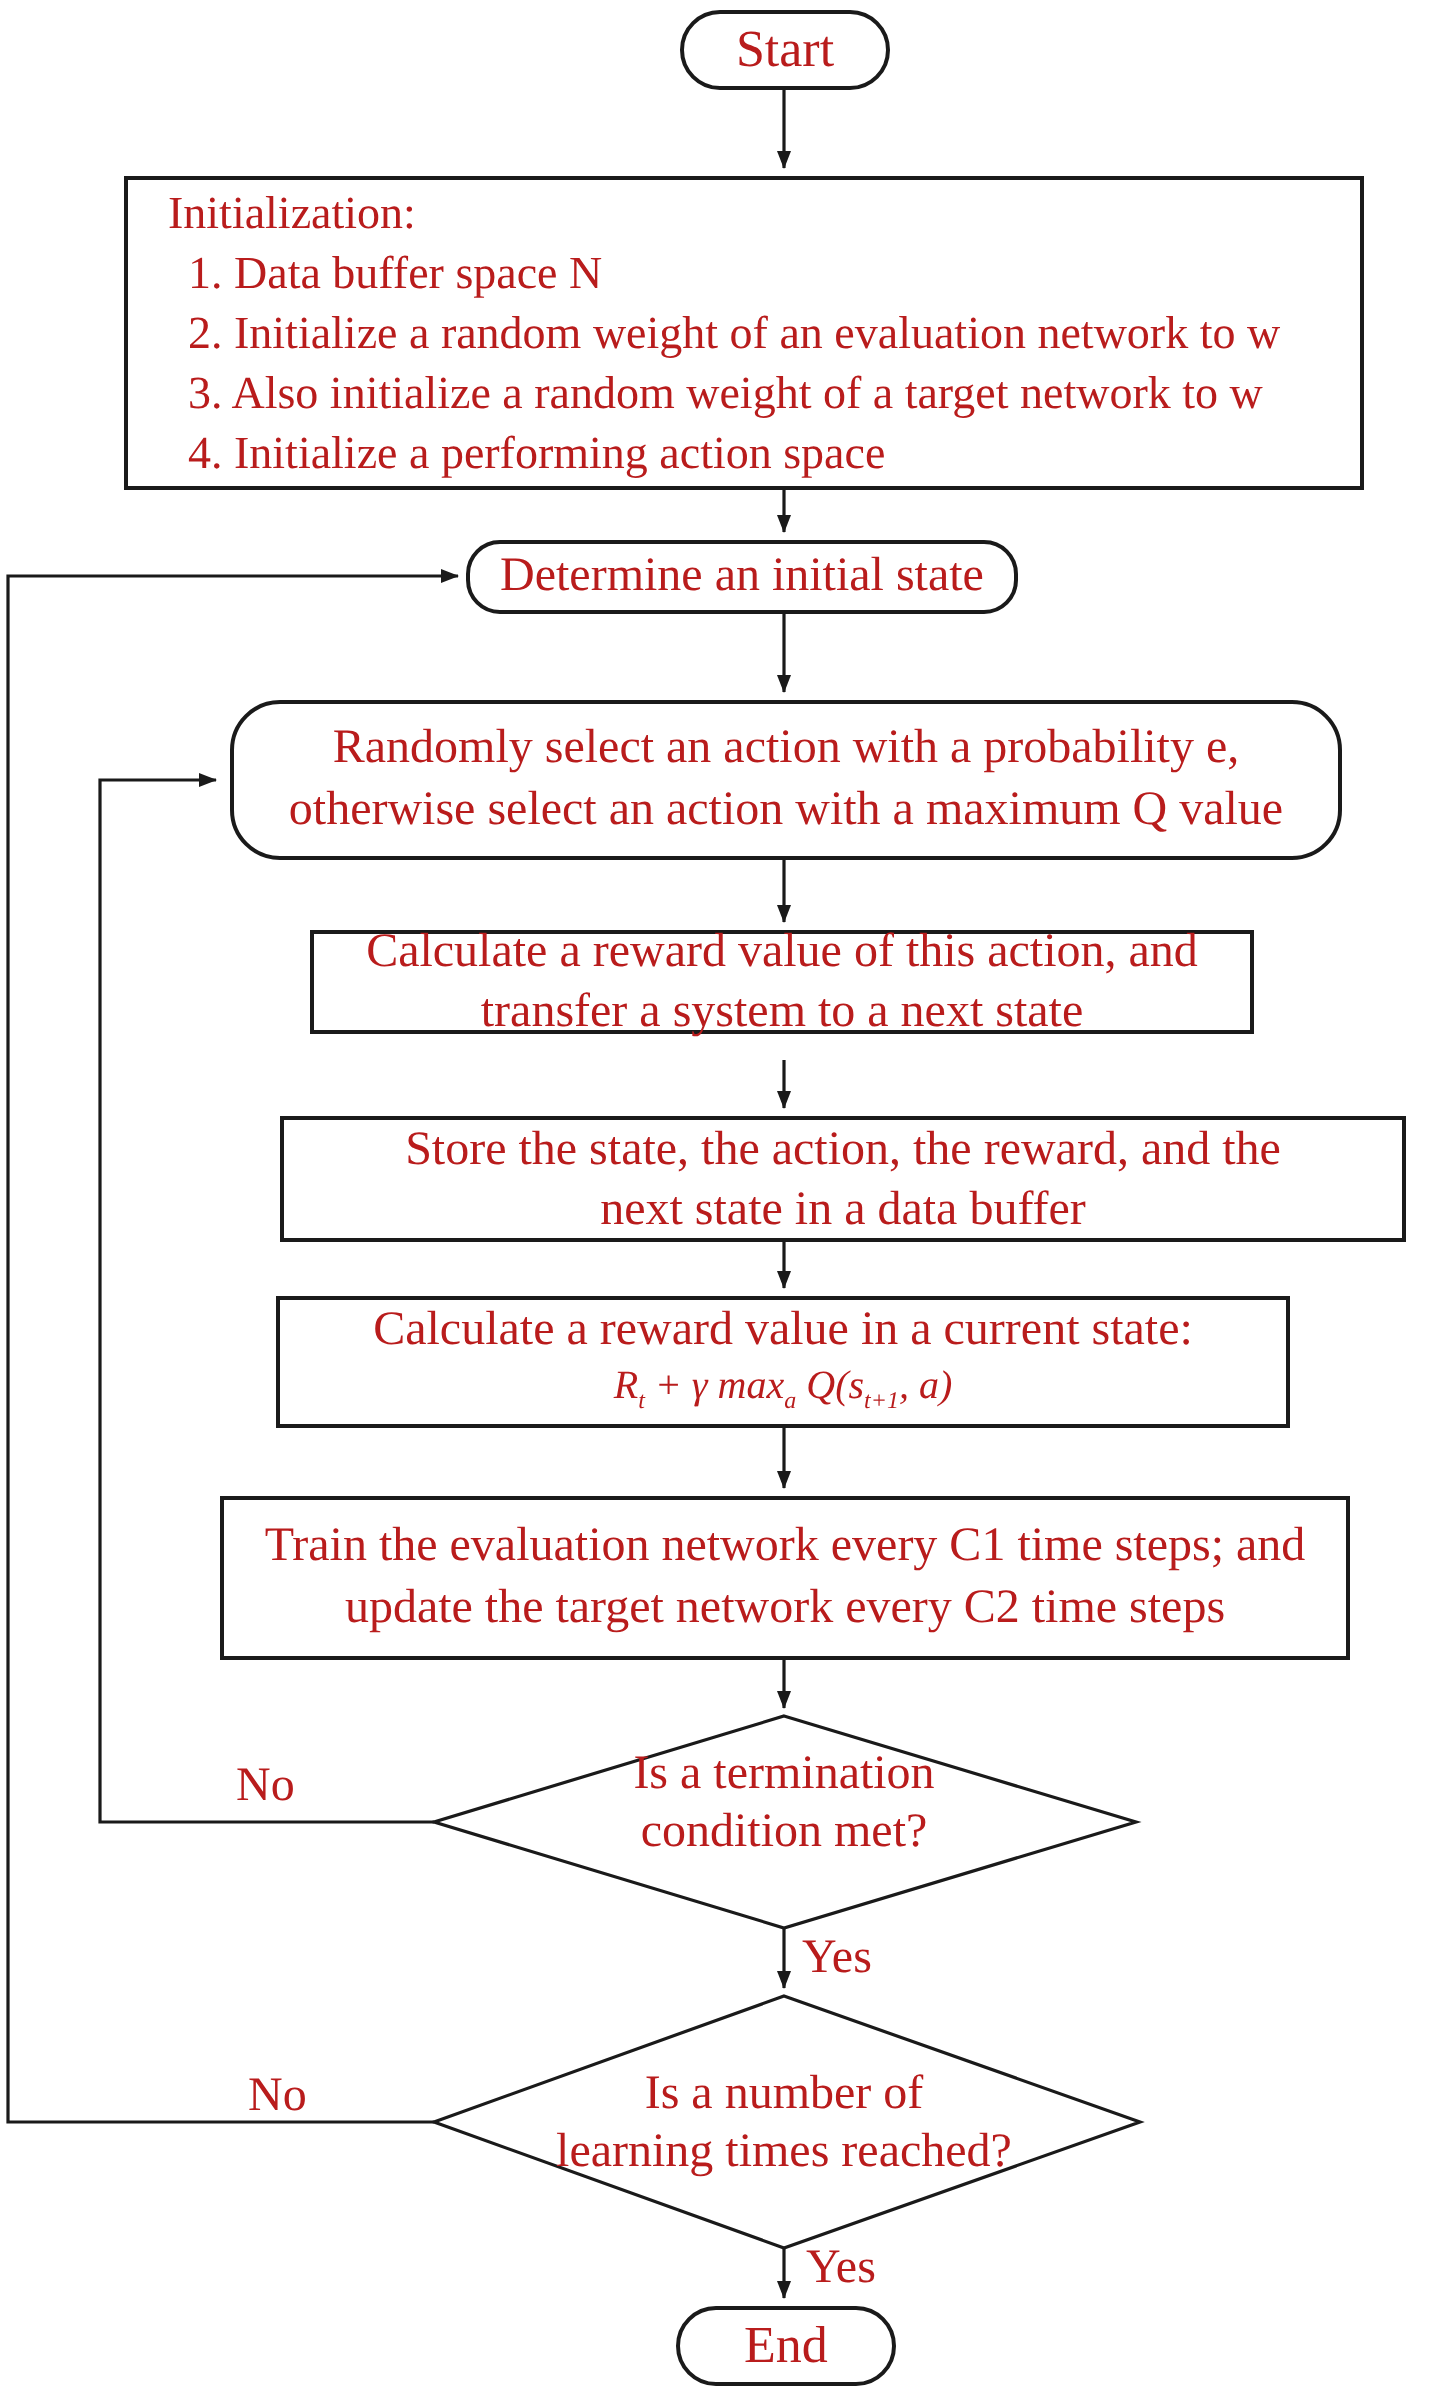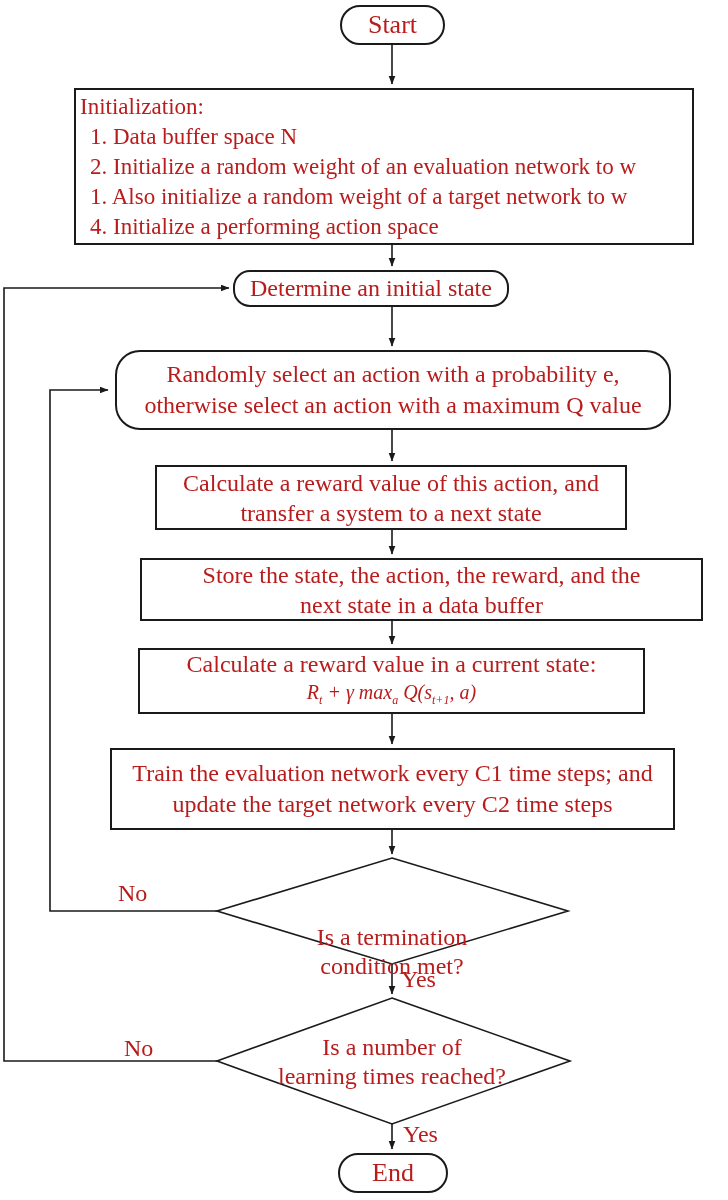--- a/index.html
+++ b/index.html
@@ -13,33 +13,33 @@
     position:absolute; border:2px solid #1a1a1a; background:#ffffff;
     display:flex; flex-direction:column; align-items:center; justify-content:center;
     text-align:center;
   }
   .stadium { border-radius:21px; font-size:26px; }
   #start-node { left:340px; top:5px; width:105px; height:40px; }
   #end-node   { left:338px; top:1153px; width:110px; height:40px; }
   #init-box {
     left:62px; top:88px; width:620px; height:157px;
     align-items:flex-start; justify-content:flex-start; text-align:left;
-    font-size:23px; line-height:30px; padding:2px 4px;margin-left:12px;
+    font-size:23px; line-height:30px; padding:2px 20px;
   }
   .init-item { padding-left:10px; white-space:nowrap; }
   #determine-box { left:233px; top:270px; width:276px; height:37px; font-size:24px;border-radius:17px; }
   #select-action-box { left:115px; top:350px; width:556px; height:80px; font-size:24px; line-height:31px;border-radius:25px; }
-  #reward-action-box { left:155px; top:465px; width:472px; height:65px; font-size:24px; line-height:30px; }
+  #reward-action-box { left:155px; top:465px; width:472px; height:52px; font-size:24px; line-height:30px; }
   #store-buffer-box  { left:140px; top:558px; width:563px; height:63px; font-size:24px; line-height:30px; }
   #current-state-box { left:138px; top:648px; width:507px; height:66px; font-size:24px; line-height:30px; }
   #train-network-box { left:110px; top:748px; width:565px; height:82px; font-size:24px; line-height:31px; }
   .formula { font-size:20px; font-style:italic; line-height:26px; }
   .formula sub { font-size:12px; font-style:italic; }
   .dtext { position:absolute; text-align:center; font-size:24px; line-height:29px; background:transparent; }
-  #termination-text { left:252px; top:923px; width:280px; }
+  #termination-text { left:252px; top:873px; width:280px; }
   #learning-text    { left:232px; top:1033px; width:320px; }
   .elabel { position:absolute; font-size:24px; }
   #no-label-1  { left:118px; top:880px; }
   #yes-label-1 { left:401px; top:966px; }
   #no-label-2  { left:124px; top:1035px; }
   #yes-label-2 { left:403px; top:1121px; }
 </style>
 </head>
 <body>
 
@@ -70,21 +70,21 @@
   </svg>
 
   <div class="node stadium" id="start-node">
     <span>Start</span>
   </div>
 
   <div class="node" id="init-box">
     <div>Initialization:</div>
     <div class="init-item">1. Data buffer space N</div>
     <div class="init-item">2. Initialize a random weight of an evaluation network to w</div>
-    <div class="init-item">1. Also initialize a random weight of a target network to w</div>
+    <div class="init-item">3. Also initialize a random weight of a target network to w</div>
     <div class="init-item">4. Initialize a performing action space</div>
   </div>
 
   <div class="node" id="determine-box">
     <span>Determine an initial state</span>
   </div>
 
   <div class="node" id="select-action-box">
     <div>Randomly select an action with a probability e,</div>
     <div>otherwise select an action with a maximum Q value</div>

